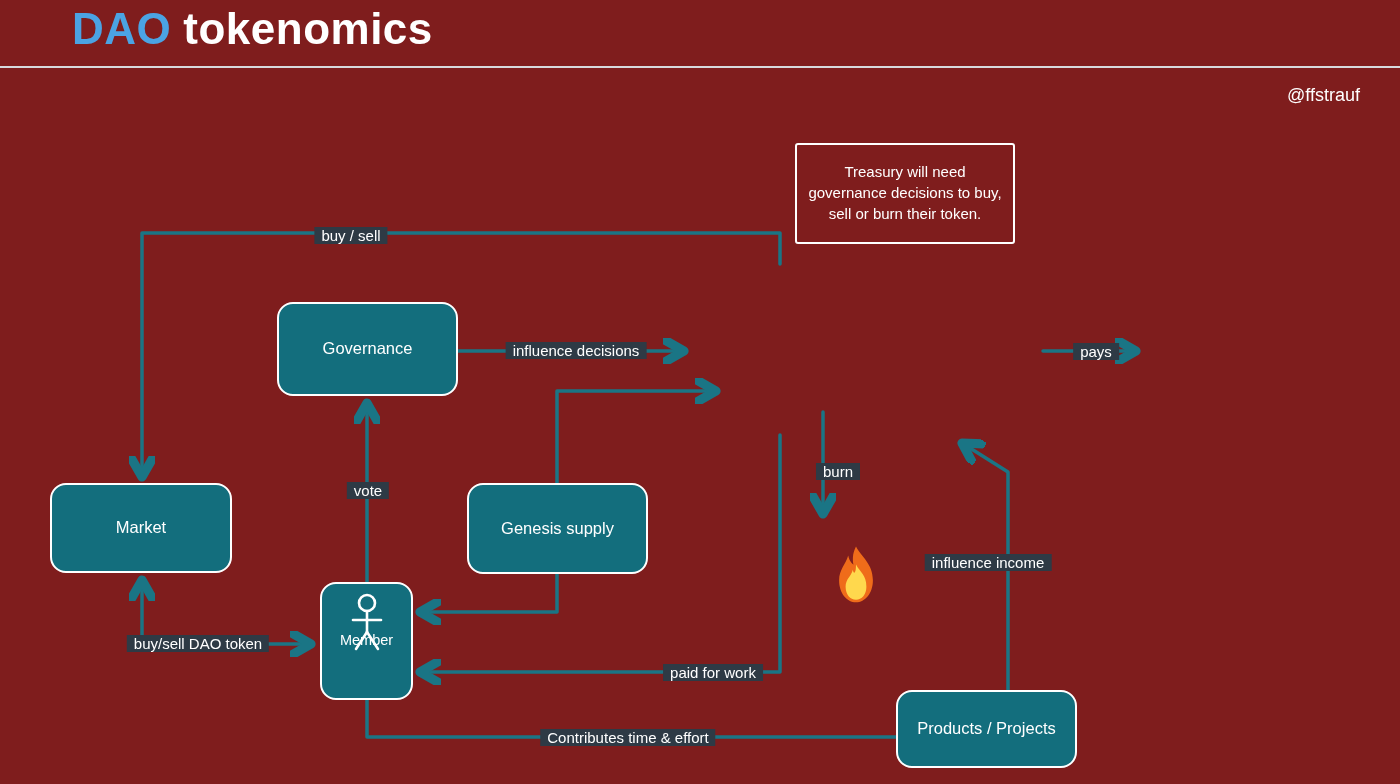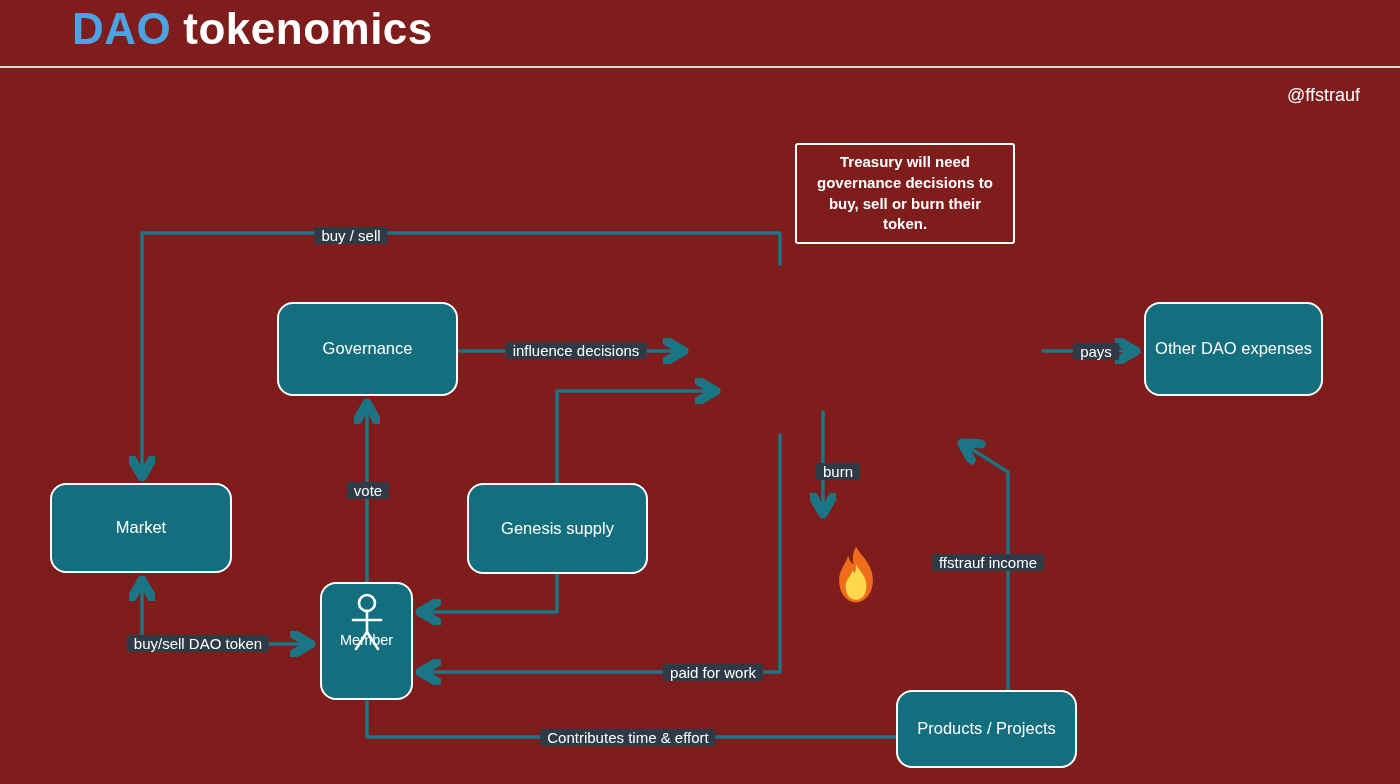--- a/index.html
+++ b/index.html
@@ -32,21 +32,21 @@
     left:320px; top:582px; width:93px; height:118px;
     flex-direction:column; padding-bottom:5px; font-size:14.5px;
   }
   .member-figure { position:absolute; top:8px; left:50%; transform:translateX(-50%); }
 
   
   .note {
     position:absolute; left:795px; top:143px; width:220px; height:101px; box-sizing:border-box;
     border:2.5px solid #ffffff; border-radius:3px;
     display:flex; align-items:center; justify-content:center; text-align:center;
-    font-size:15px; line-height:1.38; padding:4px 8px;font-weight:bold;
+    font-size:15px; line-height:1.38; padding:4px 8px;
   }
 
   
   .treasury { position:absolute; left:692px; top:264px; width:351px; height:171px; background:#fa6a5c; border-radius:16px; }
   .treasury-title { position:absolute; top:9px; left:0; width:100%; text-align:center; font-size:19px; font-weight:700; color:#ffffff; }
   .treasury-divider { position:absolute; top:39px; left:0; width:100%; height:2px; background:#ffffff; }
   .node-dao-token { left:32px;  top:56px; width:131px; height:92px; position:absolute; }
   .node-eth       { left:196px; top:56px; width:125px; height:92px; position:absolute; }
 
   
@@ -108,23 +108,20 @@
 
   <div class="node node-governance">
     <span>Governance</span>
   </div>
   <div class="node node-market">
     <span>Market</span>
   </div>
   <div class="node node-genesis">
     <span>Genesis supply</span>
   </div>
-  <div class="node node-expenses">
-    <span>Other DAO expenses</span>
-  </div>
   <div class="node node-products">
     <span>Products / Projects</span>
   </div>
 
   <div class="node node-member">
     <svg class="member-figure" width="50" height="62" viewBox="0 0 50 62">
       <g stroke="#ffffff" stroke-width="2.6" fill="none" stroke-linecap="round">
         <circle cx="25" cy="11" r="8"></circle>
         <line x1="25" y1="19" x2="25" y2="40"></line>
         <line x1="11" y1="28" x2="39" y2="28"></line>
@@ -138,18 +135,18 @@
   <svg class="fire" width="52" height="64" viewBox="0 0 40 48">
     <path d="M20 2 C24 10 33 15 33 28 C33 38 27 45 20 45 C13 45 7 38 7 28 C7 20 12 16 14 9 C15 14 18 16 18 16 C17 10 18 6 20 2 Z" fill="#ef6c1a"></path>
     <path d="M20 16 C23 22 28 24 28 33 C28 39 24.5 43 20 43 C15.5 43 12 39 12 33 C12 27 16.5 25 17.5 20 C18 23 20 24 20 16 Z" fill="#ffd84d"></path>
   </svg>
 
   <div class="edge-label lbl-buy-sell">buy / sell</div>
   <div class="edge-label lbl-influence">influence decisions</div>
   <div class="edge-label lbl-pays">pays</div>
   <div class="edge-label lbl-vote">vote</div>
   <div class="edge-label lbl-burn">burn</div>
-  <div class="edge-label lbl-generate-income">ffstrauf income</div>
+  <div class="edge-label lbl-generate-income">influence income</div>
   <div class="edge-label lbl-paid-for-work">paid for work</div>
   <div class="edge-label lbl-buy-sell-token">buy/sell DAO token</div>
   <div class="edge-label lbl-contributes">Contributes time &amp; effort</div>
 
 </div>
 
 </body></html>

